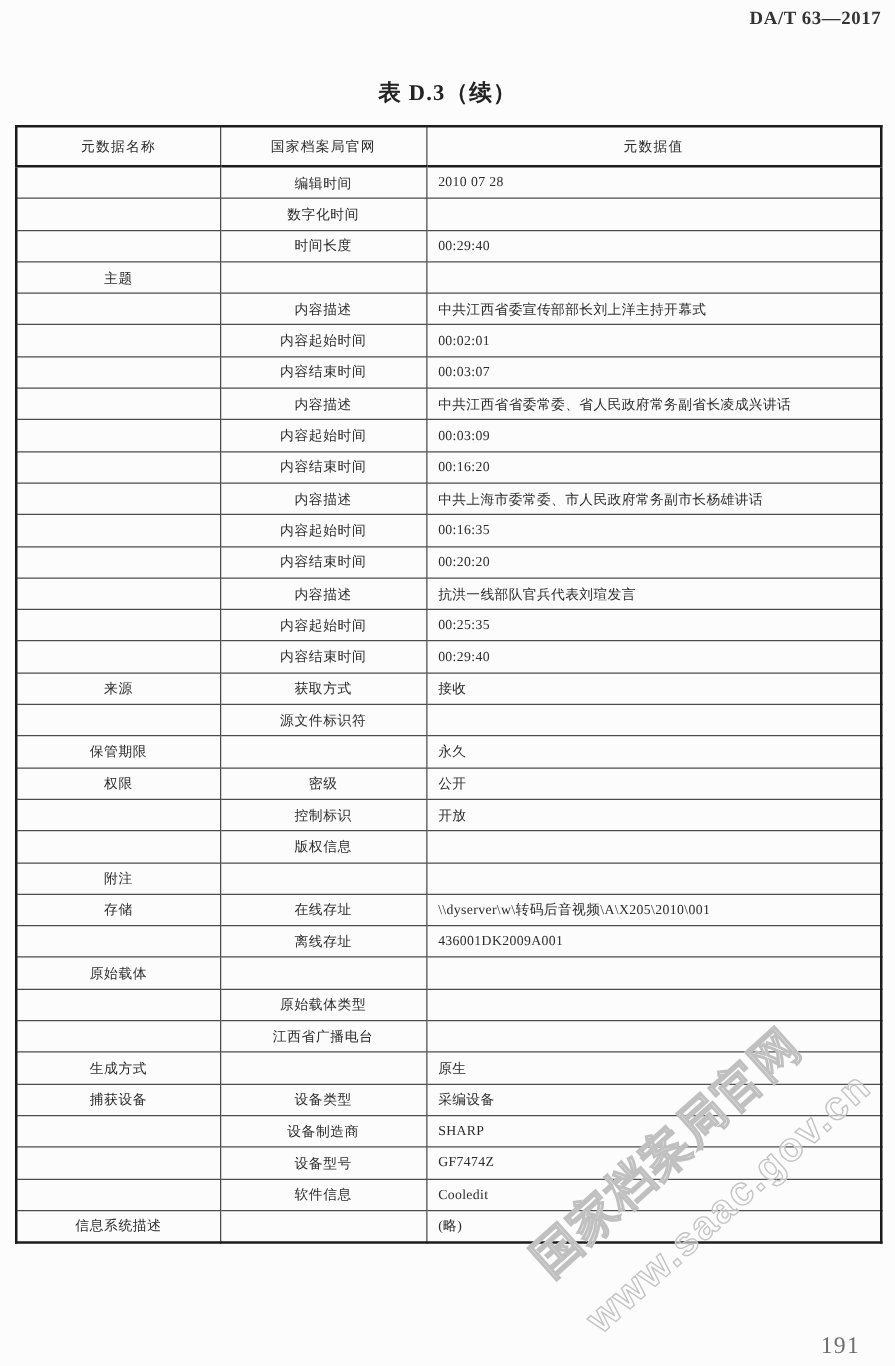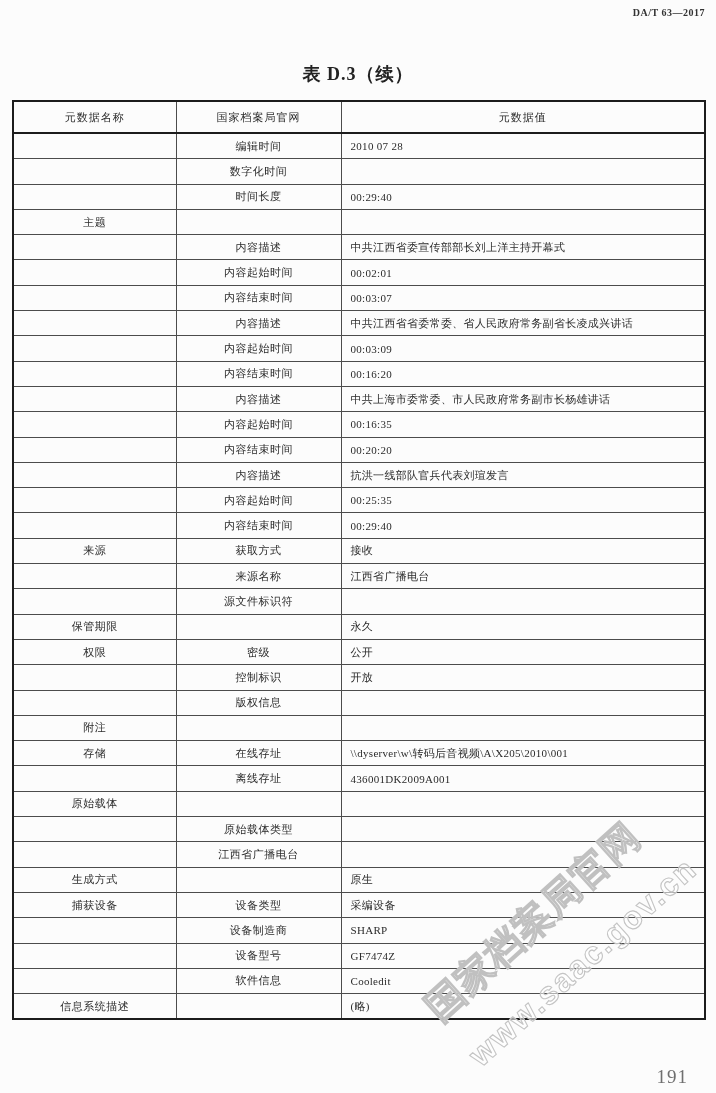--- a/index.html
+++ b/index.html
@@ -7,21 +7,21 @@
     position:relative;
     width:716px;height:1093px;
     margin:0 auto;
     background:#fcfcfc;
     overflow:hidden;
     font-family:"Liberation Serif","DejaVu Serif",serif;
     color:#2b2b2b;
   }
   .doc-number{
     position:absolute;top:7px;right:11px;
-    font-size:10px;font-weight:600;letter-spacing:.5px;
+    font-size:15px;font-weight:600;letter-spacing:.5px;
     color:#333;
   }
   .caption{
     position:absolute;top:62px;left:0;width:100%;
     text-align:center;font-size:18px;font-weight:bold;color:#222;
     letter-spacing:1px;
   }
   table.meta{
     position:absolute;left:12px;top:100px;
     width:692px;table-layout:fixed;
@@ -172,25 +172,20 @@
           <td>内容结束时间</td>
           <td class="val">00:29:40</td>
         </tr>
         <tr>
           <td>来源</td>
           <td>获取方式</td>
           <td class="val">接收</td>
         </tr>
         <tr>
           <td></td>
-          <td>来源名称</td>
-          <td class="val">江西省广播电台</td>
-        </tr>
-        <tr>
-          <td></td>
           <td>源文件标识符</td>
           <td class="val"></td>
         </tr>
         <tr>
           <td>保管期限</td>
           <td></td>
           <td class="val">永久</td>
         </tr>
         <tr>
           <td>权限</td>

